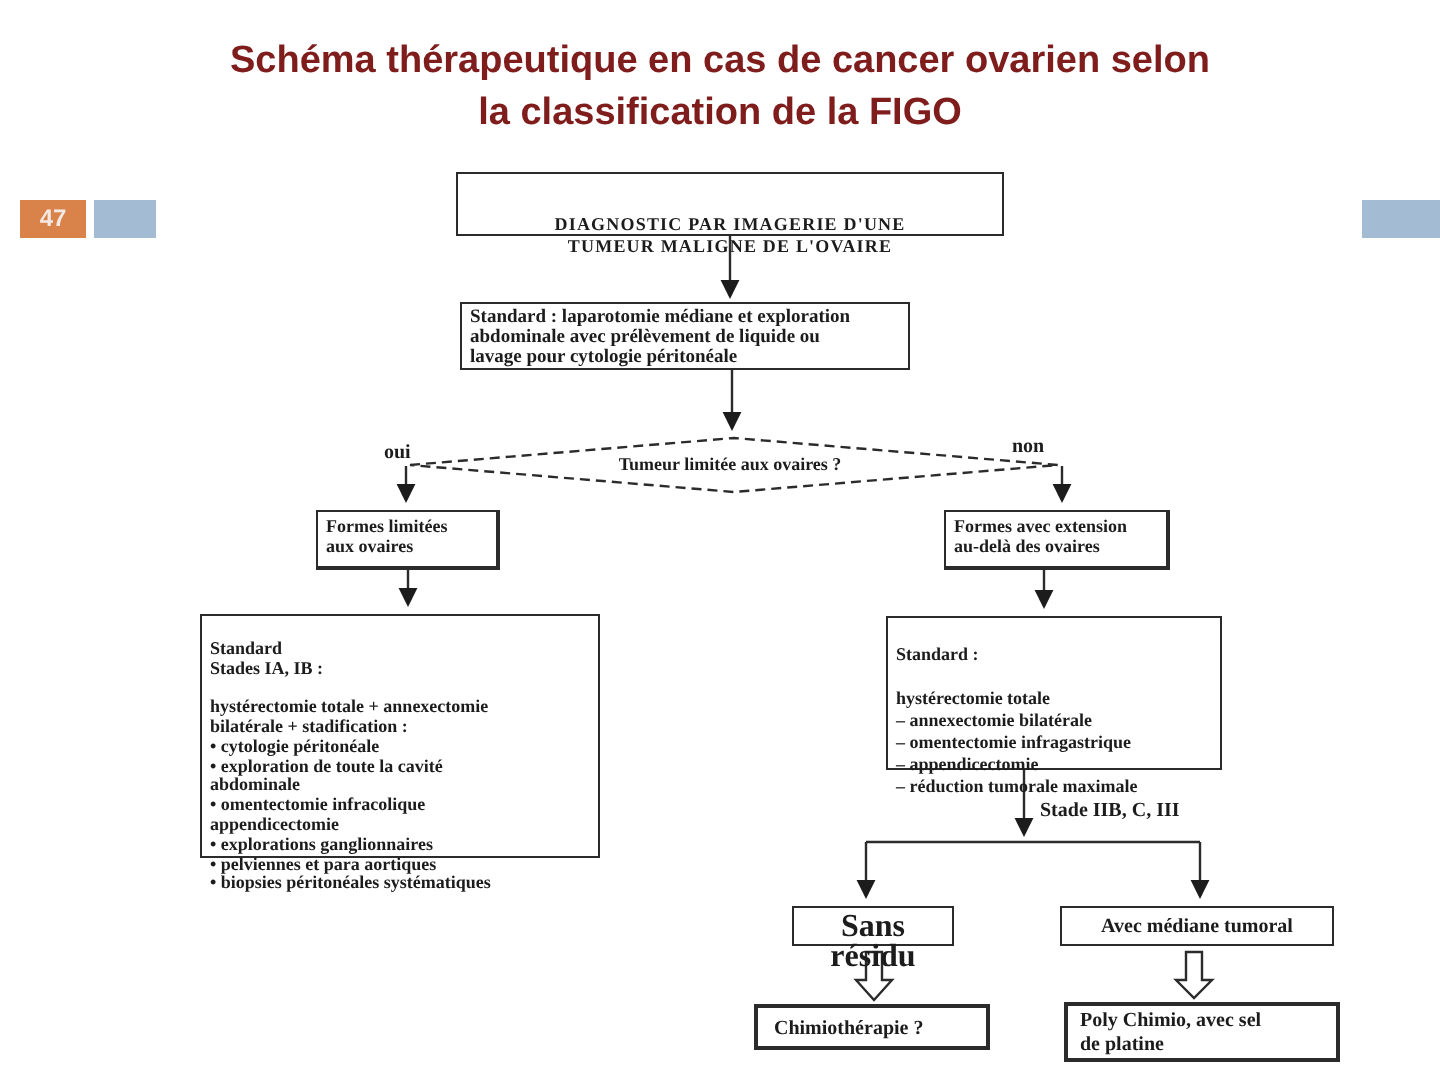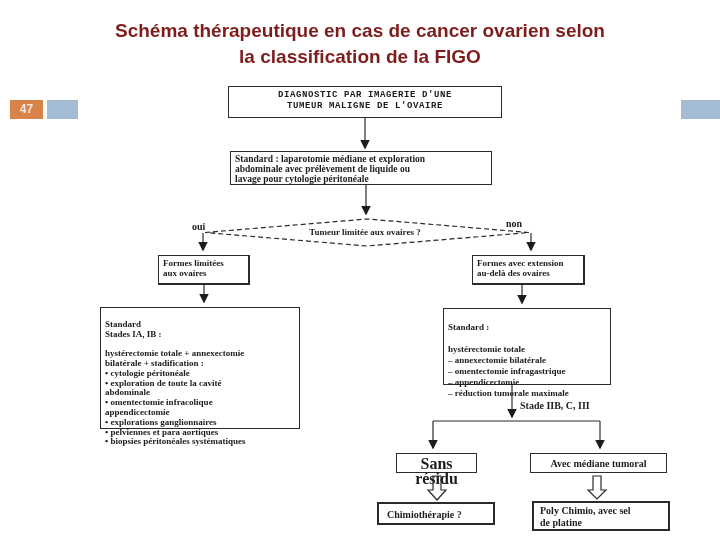--- a/index.html
+++ b/index.html
@@ -22,21 +22,21 @@
   .bar{position:absolute;top:100px;height:19px;background:#a3bcd4;}
   .bar-left{left:47px;width:31px;}
   .bar-right{left:681px;width:39px;}
   
   .fb{
     position:absolute;background:#ffffff;border:1px solid #2b2b2b;
     color:#1c1c1c;font-size:9px;line-height:10px;font-weight:bold;
     white-space:pre-line;box-sizing:border-box;padding:2px 4px;
   }
   .center{text-align:center;}
-  .caps{letter-spacing:0.6px;line-height:11px;padding-top:3px;font-family:Liberation Mono, monospace;}
+  .caps{letter-spacing:0.6px;line-height:11px;padding-top:20px;}
   .shadow-r{border-right-width:2px;border-bottom-width:2px;}
   .thick{border-width:2px;}
   .lbl{
     position:absolute;color:#1c1c1c;font-size:10px;font-weight:bold;
     white-space:nowrap;
   }
   .fb .hd{font-weight:bold;}
   .fb .bd{font-weight:bold;}
   
   svg.wires{position:absolute;left:0;top:0;pointer-events:none;}
@@ -82,21 +82,21 @@
       <line x1="600" y1="421" x2="600" y2="448" marker-end="url(#ah)"></line>
 
       <polygon points="433,476 441,476 441,490 446,490 437,500 428,490 433,490" fill="#ffffff" stroke="#2b2b2b"></polygon>
       <polygon points="593,476 601,476 601,490 606,490 597,499 588,490 593,490" fill="#ffffff" stroke="#2b2b2b"></polygon>
     </g>
   </svg>
 
   <div class="fb center caps" style="left:228px;top:86px;width:274px;height:32px;">DIAGNOSTIC PAR IMAGERIE D'UNE
 TUMEUR MALIGNE DE L'OVAIRE</div>
 
-  <div class="fb" style="left:230px;top:151px;width:262px;height:34px;font-size:9.5px;">Standard : laparotomie médiane et exploration
+  <div class="fb" style="left:230px;top:151px;width:225px;height:34px;font-size:9.5px;">Standard : laparotomie médiane et exploration
 abdominale avec prélèvement de liquide ou
 lavage pour cytologie péritonéale</div>
 
   <div class="lbl" style="left:365px;top:227px;transform:translateX(-50%);font-size:9px;">Tumeur limitée aux ovaires ?</div>
 
   <div class="lbl" style="left:192px;top:221px;">oui</div>
   <div class="lbl" style="left:506px;top:218px;">non</div>
 
   <div class="fb shadow-r" style="left:158px;top:255px;width:92px;height:30px;">Formes limitées
 aux ovaires</div>

